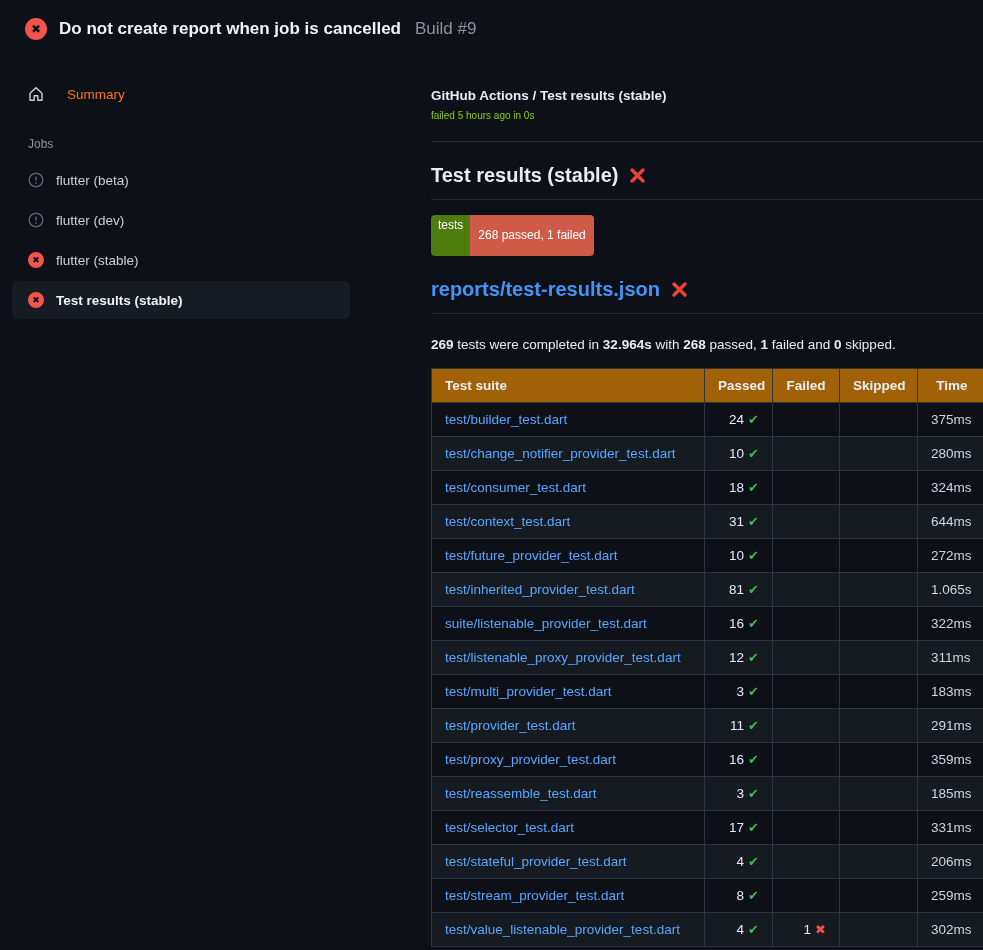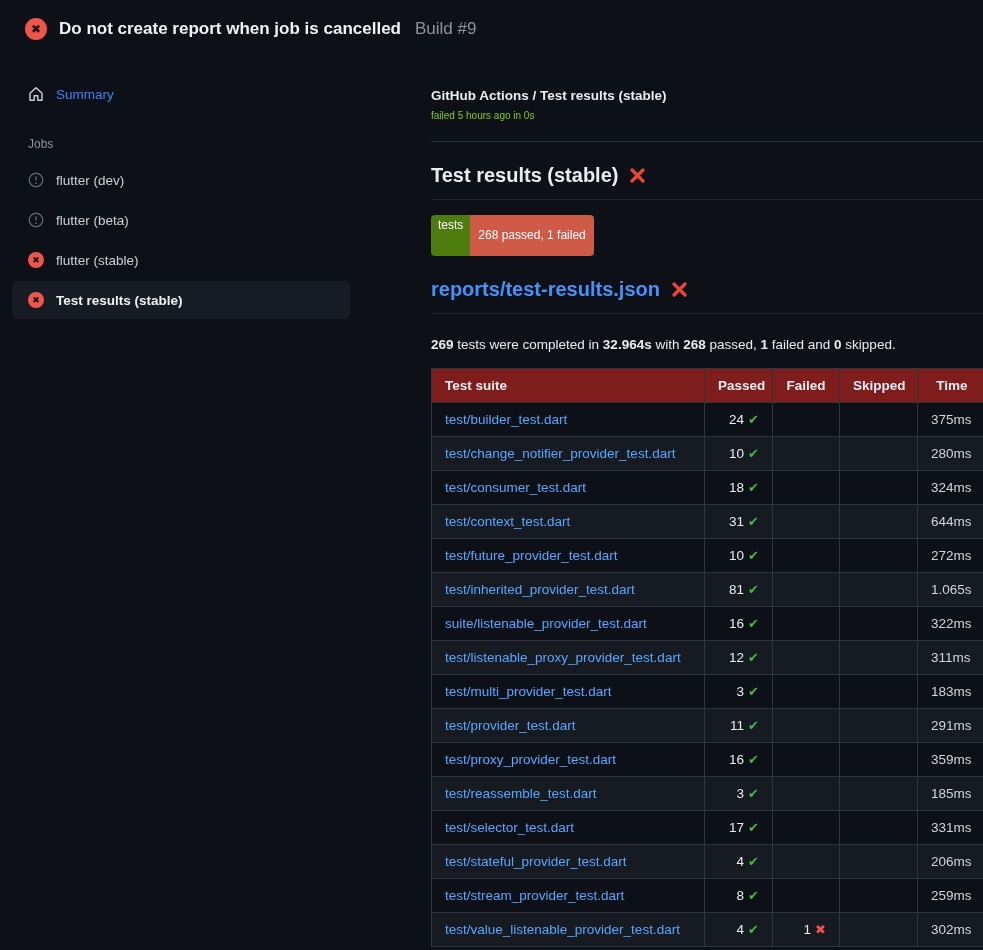--- a/index.html
+++ b/index.html
@@ -34,23 +34,23 @@
   .top-title { font-size: 17px; font-weight: bold; color: #f0f3f6; }
   .top-build { font-size: 17px; color: #8b949e; margin-left: 2px; }
 
   
   .layout { display: flex; align-items: flex-start; }
   .sidebar { width: 397px; flex: 0 0 397px; padding-top: 27px; }
   .main { flex: 1; padding-top: 31px; min-width: 0; margin-left: 34px; }
 
   
   .summary-item {
-    display: flex; align-items: center; gap: 12px;
+    display: flex; align-items: center; gap: 23px;
     padding: 0 16px 0 28px; height: 20px;
-    color: #3b82f6; font-size: 13.5px; cursor: pointer;
+    color: #f97316; font-size: 13.5px; cursor: pointer;
   }
   .jobs-label {
     color: #8b949e; font-size: 12px;
     margin: 33px 0 10px 28px;
   }
   .job-item {
     display: flex; align-items: center; gap: 12px;
     margin: 2px 47px 2px 12px;
     padding: 11px 16px;
     border-radius: 6px;
@@ -95,21 +95,21 @@
     font-size: 13.5px;
     table-layout: fixed;
   }
   .results th, .results td {
     border: 1px solid #2f353d;
     height: 34px;
     padding: 0 13px;
     white-space: nowrap;
     overflow: hidden;
   }
-  .results th { background: #7f1d1d; color: #e6edf3; font-weight: bold; text-align: center; }
+  .results th { background: #a16207; color: #e6edf3; font-weight: bold; text-align: center; }
   .results th.col-suite { text-align: left; }
   .results col.c-suite { width: 273px; }
   .results col.c-passed { width: 68px; }
   .results col.c-failed { width: 67px; }
   .results col.c-skipped { width: 78px; }
   .results col.c-time { width: 69px; }
   .results tr.odd td { background: #0d1117; }
   .results tr.even td { background: #161b22; }
   .results td.suite a { color: #58a6ff; text-decoration: none; cursor: pointer; }
   .results td.num { text-align: right; color: #e6edf3; }
@@ -145,32 +145,32 @@
     <div class="jobs-label">Jobs</div>
 
     <div class="job-item">
       <span class="icon-16">
         <svg width="16" height="16" viewBox="0 0 16 16">
           <circle cx="8" cy="8" r="6.8" fill="none" stroke="#5b636d" stroke-width="1.4"></circle>
           <rect x="7.3" y="4.2" width="1.4" height="4.6" rx="0.7" fill="#5b636d"></rect>
           <circle cx="8" cy="11.1" r="0.95" fill="#5b636d"></circle>
         </svg>
       </span>
-      <span>flutter (dev)</span>
+      <span>flutter (beta)</span>
     </div>
 
     <div class="job-item">
       <span class="icon-16">
         <svg width="16" height="16" viewBox="0 0 16 16">
           <circle cx="8" cy="8" r="6.8" fill="none" stroke="#5b636d" stroke-width="1.4"></circle>
           <rect x="7.3" y="4.2" width="1.4" height="4.6" rx="0.7" fill="#5b636d"></rect>
           <circle cx="8" cy="11.1" r="0.95" fill="#5b636d"></circle>
         </svg>
       </span>
-      <span>flutter (beta)</span>
+      <span>flutter (dev)</span>
     </div>
 
     <div class="job-item">
       <span class="x-circle sm">
           <span>✖</span>
         </span>
       <span>flutter (stable)</span>
     </div>
 
     <div class="job-item selected">

